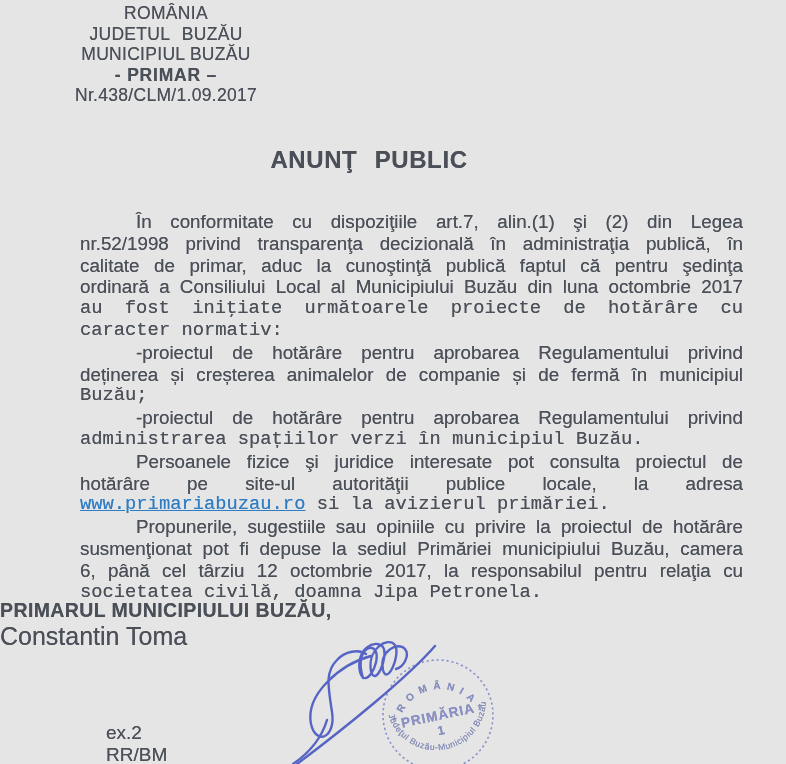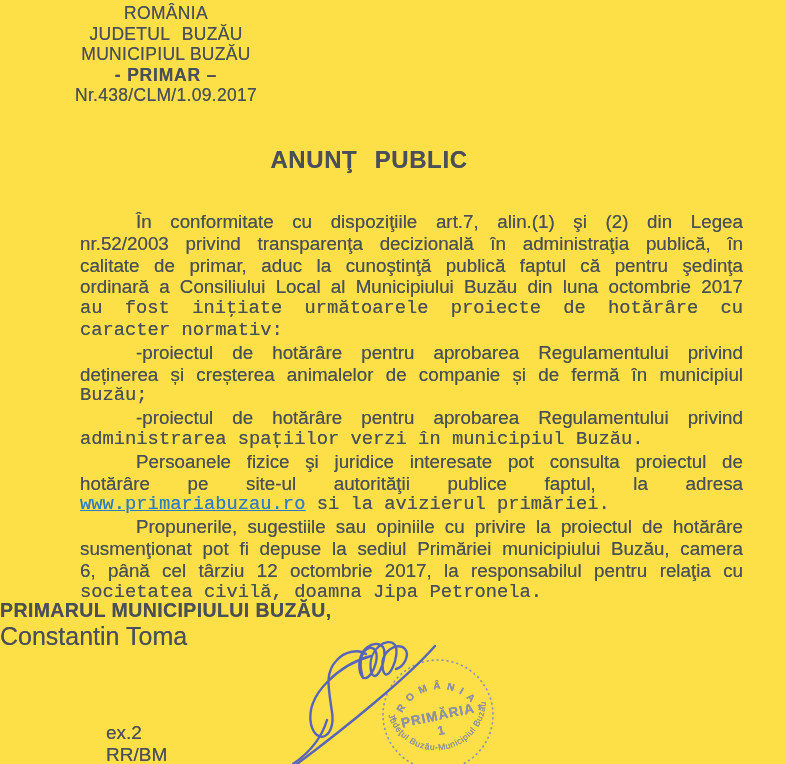--- a/index.html
+++ b/index.html
@@ -1,17 +1,17 @@
 <!DOCTYPE html>
 <html><head>
 <meta charset="utf-8">
 <style>
   html,body{margin:0;padding:0;background:#ffffff;}
   .page{
-    position:relative;width:786px;height:764px;background:#fde047;
+    position:relative;width:786px;height:764px;background:#e5e5e5;
     overflow:hidden;
     font-family:"Liberation Sans","DejaVu Sans",sans-serif;
     color:#4a4f58;
   }
   .scan{ text-shadow:0 0 .6px rgba(74,79,88,.75); }
 
   
   .hdr{position:absolute;left:36px;top:3px;width:260px;text-align:center;
        font-size:17.5px;line-height:20.6px;letter-spacing:.3px;}
   .hdr .wide{word-spacing:7px;}
@@ -52,37 +52,37 @@
     <div>MUNICIPIUL BUZĂU</div>
     <div class="bold">- PRIMAR –</div>
     <div>Nr.438/CLM/1.09.2017</div>
   </div>
 
   <div class="title">ANUNŢ PUBLIC</div>
 
   <div class="bodytext">
     <div>
       <div class="ln first">În conformitate cu dispoziţiile art.7, alin.(1) şi (2) din Legea</div>
-      <div class="ln">nr.52/2003 privind transparenţa decizională în administraţia publică, în</div>
+      <div class="ln">nr.52/1998 privind transparenţa decizională în administraţia publică, în</div>
       <div class="ln">calitate de primar, aduc la cunoştinţă publică faptul că pentru şedinţa</div>
       <div class="ln">ordinară a Consiliului Local al Municipiului Buzău din luna octombrie 2017</div>
       <div class="ln last">au fost iniţiate următoarele proiecte de hotărâre cu caracter normativ:</div>
     </div>
     <div>
       <div class="ln first">-proiectul de hotărâre pentru aprobarea Regulamentului privind</div>
       <div class="ln">deținerea și creșterea animalelor de companie și de fermă în municipiul</div>
       <div class="ln last">Buzău;</div>
     </div>
     <div>
       <div class="ln first">-proiectul de hotărâre pentru aprobarea Regulamentului privind</div>
       <div class="ln last">administrarea spațiilor verzi în municipiul Buzău.</div>
     </div>
     <div>
       <div class="ln first">Persoanele fizice şi juridice interesate pot consulta proiectul de</div>
-      <div class="ln">hotărâre pe site-ul autorităţii publice faptul, la adresa</div>
+      <div class="ln">hotărâre pe site-ul autorităţii publice locale, la adresa</div>
       <div class="ln last"><a class="doclink">www.primariabuzau.ro</a><span> si la avizierul primăriei.</span></div>
     </div>
     <div>
       <div class="ln first">Propunerile, sugestiile sau opiniile cu privire la proiectul de hotărâre</div>
       <div class="ln">susmenţionat pot fi depuse la sediul Primăriei municipiului Buzău, camera</div>
       <div class="ln">6, până cel târziu 12 octombrie 2017, la responsabilul pentru relaţia cu</div>
       <div class="ln last">societatea civilă, doamna Jipa Petronela.</div>
     </div>
   </div>
 

